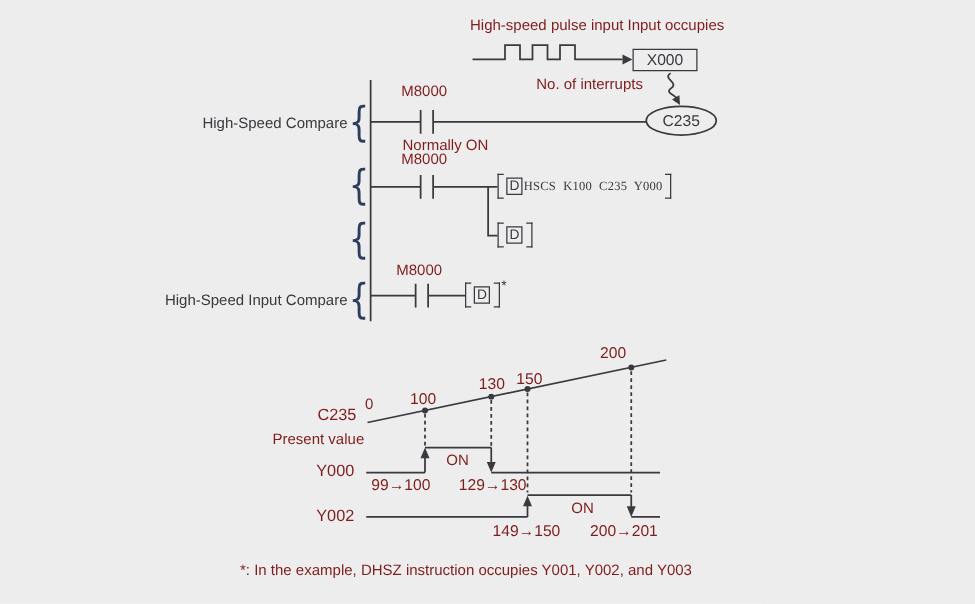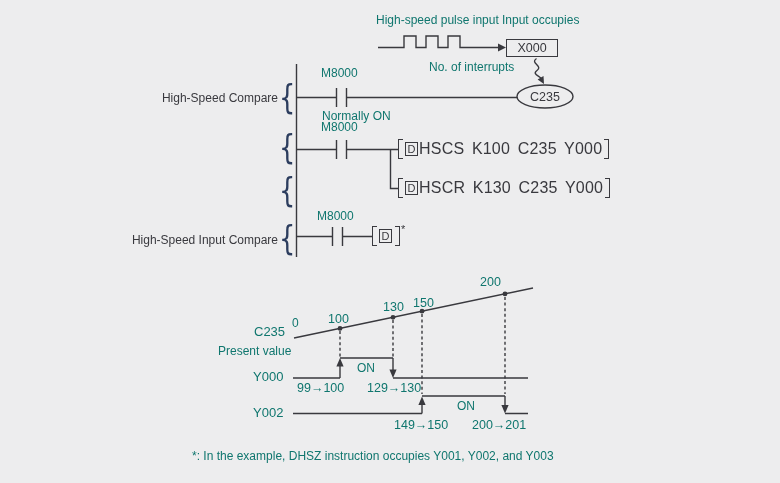--- a/index.html
+++ b/index.html
@@ -10,21 +10,21 @@
     font-family:"Liberation Sans", sans-serif;
     color:#39393e;
     overflow:hidden;
   }
   .art{position:absolute;left:0;top:0;}
   .t{
     position:absolute;
     white-space:nowrap;
     font-size:12px;
     line-height:13px;
-    color:#0f766e;
+    color:#7f1d1d;
   }
   .t.num{font-size:12.5px;}
   .t.sig{font-size:13px;}
   .rowlabel{
     position:absolute;
     right:502px;
     white-space:nowrap;
     font-size:12px;
     line-height:13px;
     text-align:right;
@@ -71,21 +71,21 @@
   .lbr{border-left:1.4px solid #39393e;margin-right:2px;}
   .rbr{border-right:1.4px solid #39393e;margin-left:2px;}
   .dbox{
     display:inline-flex;align-items:center;justify-content:center;
     width:13px;height:14px;
     border:1.3px solid #39393e;
     box-sizing:border-box;
     font-size:11px;
     margin-right:1px;
   }
-  .ibody{font-size:16px;word-spacing:3px;letter-spacing:0.2px;}
+  .ibody{font-size:10px;word-spacing:3px;letter-spacing:0.2px;font-family:Liberation Serif, serif;}
   .isuffix{font-size:11px;position:relative;top:-7px;margin-left:1px;}
   .foot{font-size:12px;}
 </style>
 </head>
 <body>
 
 <div class="page">
 
   <svg class="art" width="780" height="483" viewBox="0 0 780 483">
     <g fill="none" stroke="#39393e" stroke-width="1.4">
@@ -170,21 +170,20 @@
   <div class="instr" style="left:398px;top:138px">
     <div class="lbr"></div>
     <span class="dbox">D</span>
     <span class="ibody">HSCS K100 C235 Y000</span>
     <div class="rbr"></div>
   </div>
 
   <div class="instr" style="left:398px;top:177px">
     <div class="lbr"></div>
     <span class="dbox">D</span>
-    <span class="ibody">HSCR K130 C235 Y000</span>
     <div class="rbr"></div>
   </div>
 
   <div class="instr" style="left:372px;top:225px">
     <div class="lbr"></div>
     <span class="dbox">D</span>
     <div class="rbr"></div>
     <span class="isuffix">*</span>
   </div>
 

